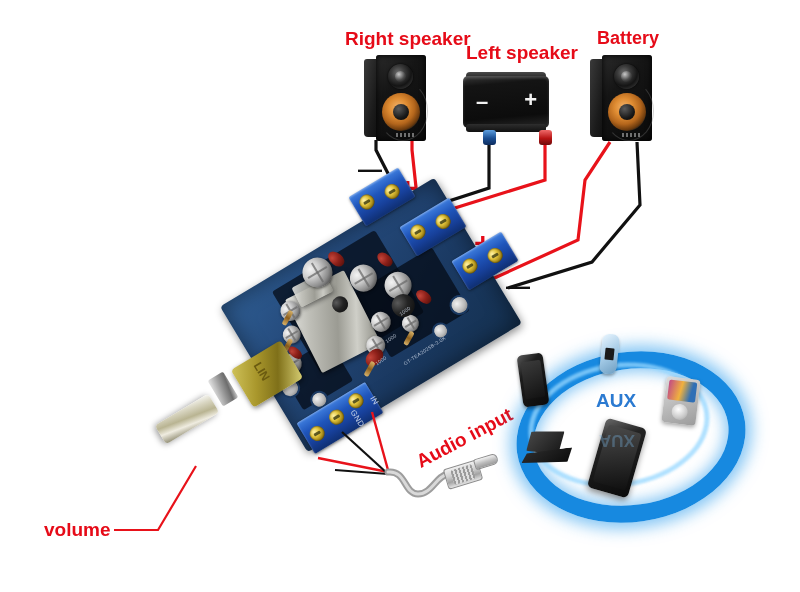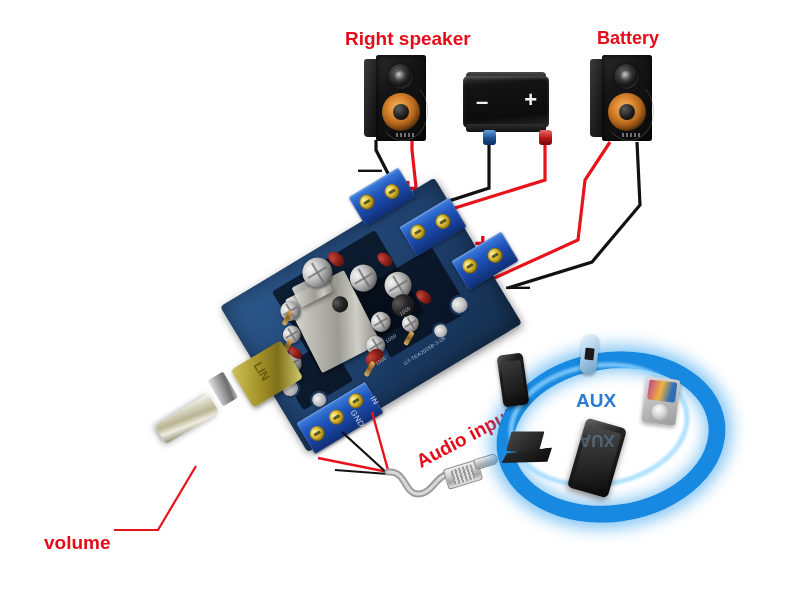--- a/index.html
+++ b/index.html
@@ -89,21 +89,21 @@
   svg.audio{position:absolute;left:0;top:0;width:800px;height:592px;overflow:visible;}
   .jack-barrel{position:absolute;width:34px;height:19px;border-radius:3px;
      background:linear-gradient(180deg,#f0f0f0 0%,#cfcfcf 40%,#a3a3a3 70%,#e2e2e2 100%);
      border:1px solid #8d8d8d;}
   .jack-rings{position:absolute;width:22px;height:15px;
      background:repeating-linear-gradient(90deg,#9b9b9b 0 2px,#dedede 2px 4px);border-radius:2px;}
   .jack-tip{position:absolute;width:22px;height:9px;border-radius:2px 5px 5px 2px;
      background:linear-gradient(180deg,#f2f2f2,#bcbcbc 55%,#9a9a9a);border:1px solid #8d8d8d;}
 
   
-  #aux{position:absolute;left:478px;top:330px;width:232px;height:180px;}
+  #aux{position:absolute;left:498px;top:330px;width:232px;height:180px;}
   .aux-ring{position:absolute;left:18px;top:22px;width:196px;height:136px;border-radius:50%;
      border:17px solid #1789e0;
      box-shadow:0 0 16px 6px rgba(30,150,235,.55), inset 0 0 14px 4px rgba(30,150,235,.5);
      transform:rotate(-8deg);}
   .aux-ring2{position:absolute;left:30px;top:33px;width:172px;height:114px;border-radius:50%;
      border:5px solid rgba(150,215,255,.75);transform:rotate(-8deg);filter:blur(1px);}
   .aux-txt{position:absolute;left:58px;top:60px;width:120px;text-align:center;
      color:#2b7ad1;font-size:19px;font-weight:bold;line-height:1.12;
      text-shadow:0 1px 2px rgba(255,255,255,.9);}
   .dev{position:absolute;}
@@ -135,20 +135,21 @@
      background:linear-gradient(160deg,#4a4a4a,#101010);}
   .aux-ghost{position:absolute;left:64px;top:98px;width:110px;height:22px;
      color:rgba(120,180,225,.35);font-size:17px;font-weight:bold;text-align:center;transform:scaleY(-1);}
 </style>
 </head>
 <body>
 
 <div id="stage">
 
   <div class="lbl lbl-red" style="left:345px;top:28px;font-size:19px;">Right speaker</div>
+  <div class="lbl lbl-red" style="left:466px;top:42px;font-size:19px;">Left speaker</div>
   <div class="lbl lbl-red" style="left:597px;top:28px;font-size:18px;">Battery</div>
 
   <svg class="wires">
 
     <path d="M376,140 L376,150 L398,193" stroke="#111111" stroke-width="3.2" fill="none"></path>
 
     <path d="M412,140 L412,150 L418,206" stroke="#e8121a" stroke-width="3.2" fill="none"></path>
 
     <path d="M489,141 L489,188 L415,212 L452,244" stroke="#111111" stroke-width="3.2" fill="none"></path>
 
@@ -284,21 +285,21 @@
   </svg>
   <div class="jack-barrel" style="left:445px;top:464px;transform:rotate(-17deg);"></div>
   <div class="jack-rings" style="left:452px;top:467px;transform:rotate(-17deg);"></div>
   <div class="jack-tip" style="left:474px;top:456px;transform:rotate(-17deg);"></div>
 
   <div class="lbl lbl-red" style="left:418px;top:452px;font-size:19px;transform:rotate(-28deg);transform-origin:0 50%;">Audio input</div>
 
   <svg class="wires">
     <path d="M114,530 L158,530 L196,466" stroke="#e8121a" stroke-width="2.2" fill="none"></path>
   </svg>
-  <div class="lbl lbl-red" style="left:44px;top:519px;font-size:19px;margin-top:13px;">volume</div>
+  <div class="lbl lbl-red" style="left:44px;top:519px;font-size:19px;">volume</div>
 
   <div id="aux">
     <div class="aux-ring"></div>
     <div class="aux-ring2"></div>
     <div class="dev phone1"></div>
     <div class="dev mp3"></div>
     <div class="dev ipod"></div>
     <div class="dev laptop">
       <div class="scr2"></div>
       <div class="base2"></div>

